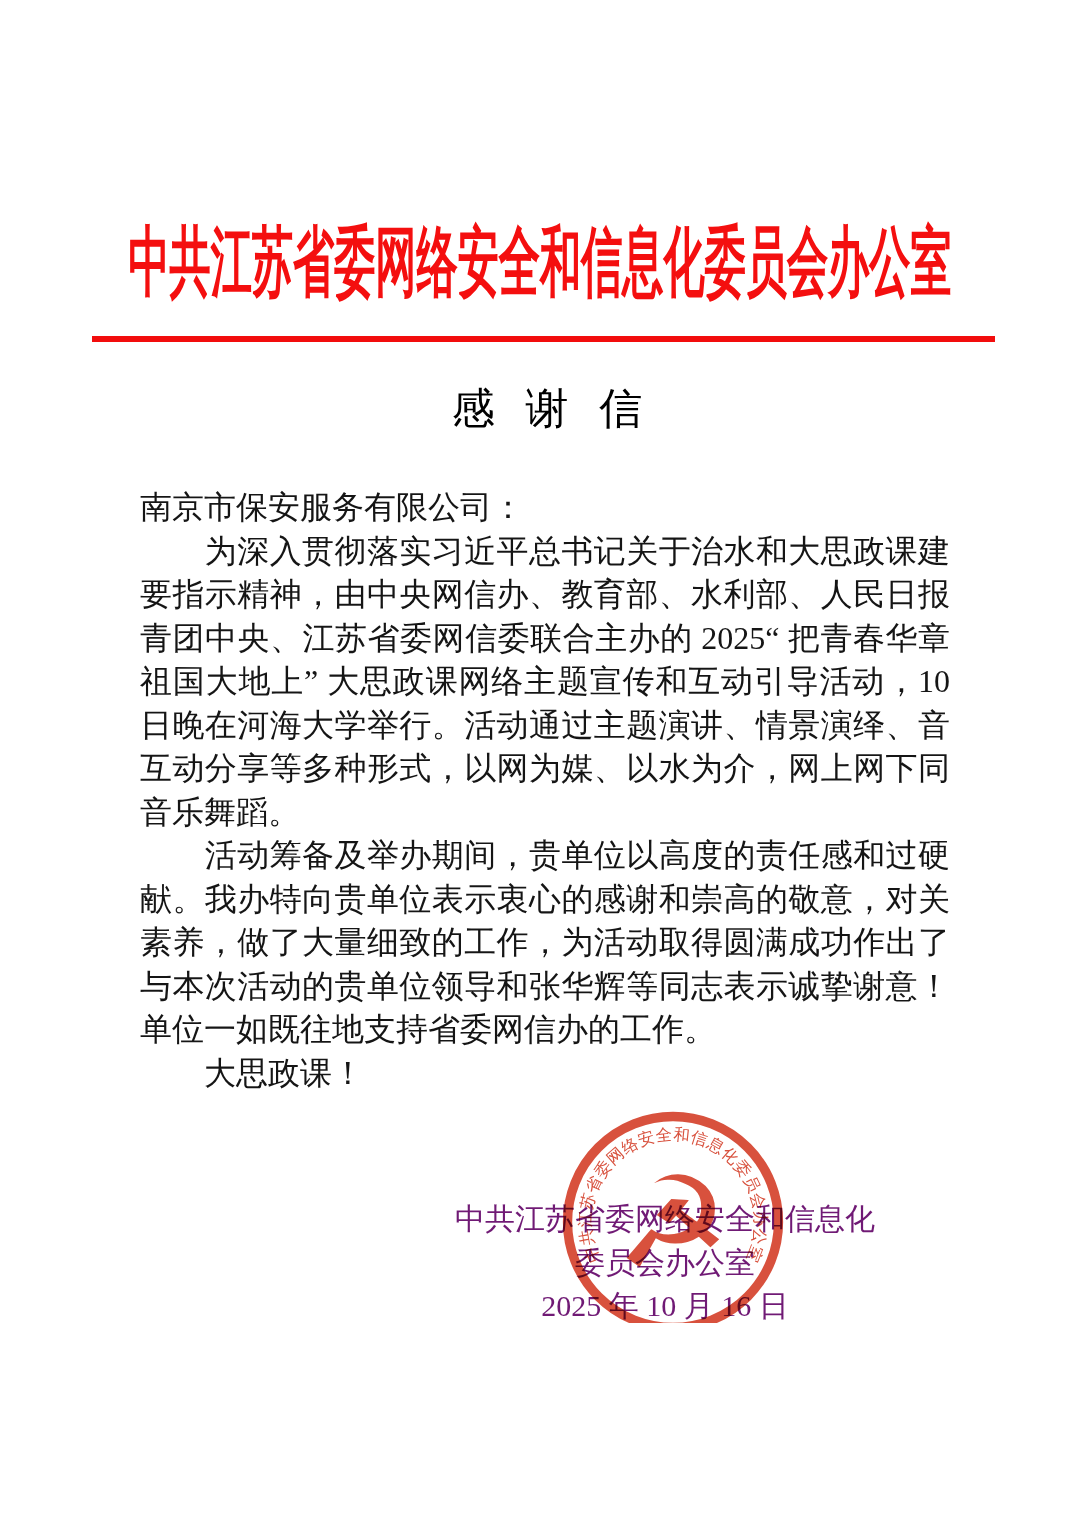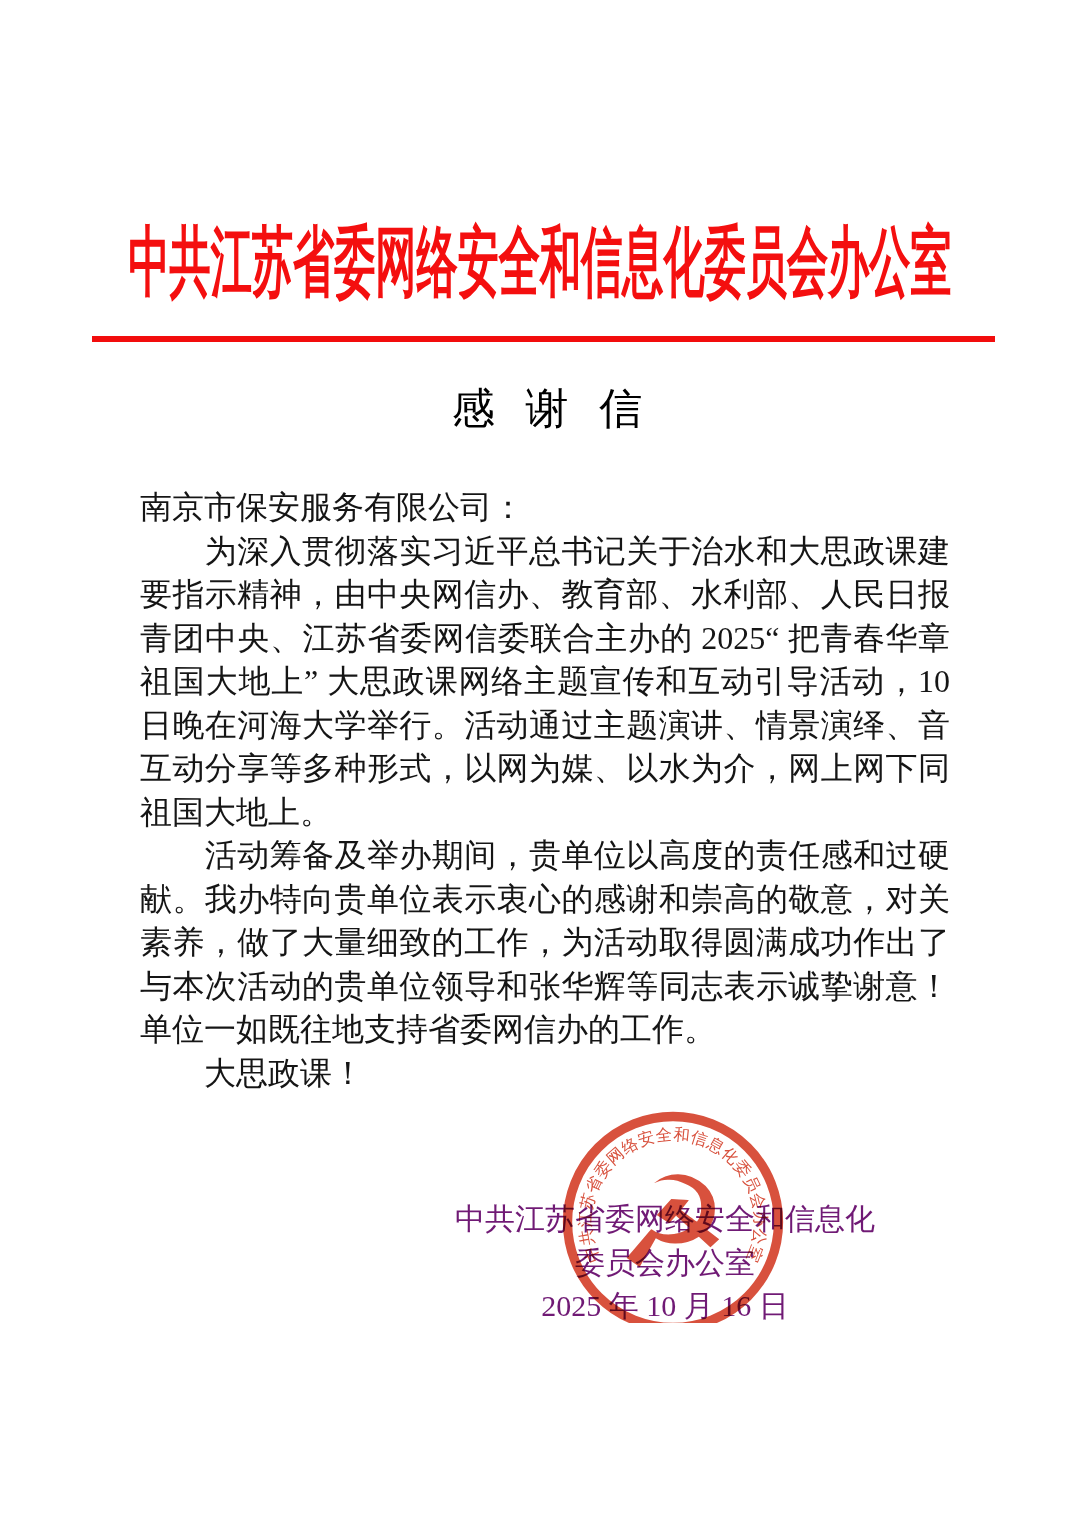--- a/index.html
+++ b/index.html
@@ -96,21 +96,21 @@
   <div class="doc-title">感 谢 信</div>
 
   <div class="body-block">
     <div class="bline end">南京市保安服务有限公司：</div>
     <div class="bline">　　为深入贯彻落实习近平总书记关于治水和大思政课建设重</div>
     <div class="bline">要指示精神，由中央网信办、教育部、水利部、人民日报社、共</div>
     <div class="bline">青团中央、江苏省委网信委联合主办的 2025“ 把青春华章写在</div>
     <div class="bline">祖国大地上” 大思政课网络主题宣传和互动引导活动，10 月 12</div>
     <div class="bline">日晚在河海大学举行。活动通过主题演讲、情景演绎、音乐舞蹈、</div>
     <div class="bline">互动分享等多种形式，以网为媒、以水为介，网上网下同上一堂</div>
-    <div class="bline end">祖国大地上。</div>
+    <div class="bline end">音乐舞蹈。</div>
     <div class="bline">　　活动筹备及举办期间，贵单位以高度的责任感和过硬的专业</div>
     <div class="bline">献。我办特向贵单位表示衷心的感谢和崇高的敬意，对关心和参</div>
     <div class="bline">素养，做了大量细致的工作，为活动取得圆满成功作出了积极贡</div>
     <div class="bline">与本次活动的贵单位领导和张华辉等同志表示诚挚谢意！希望贵</div>
     <div class="bline end">单位一如既往地支持省委网信办的工作。</div>
     <div class="bline end">　　大思政课！</div>
   </div>
 
   <div class="signature">
     <div class="sig-line">中共江苏省委网络安全和信息化</div>

